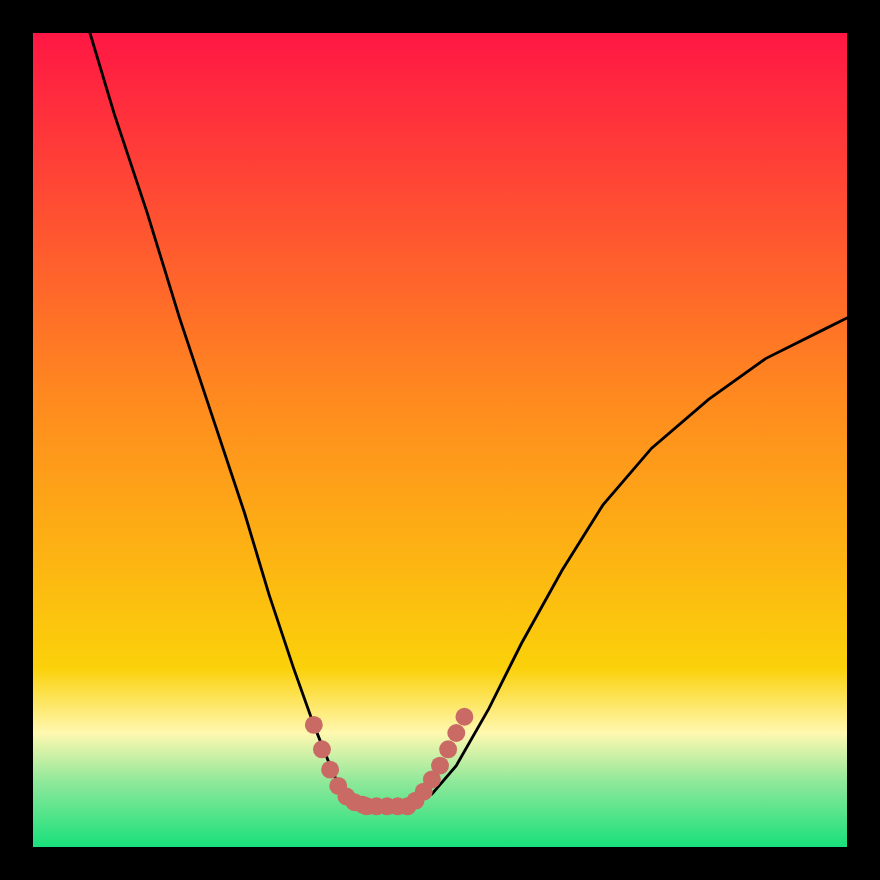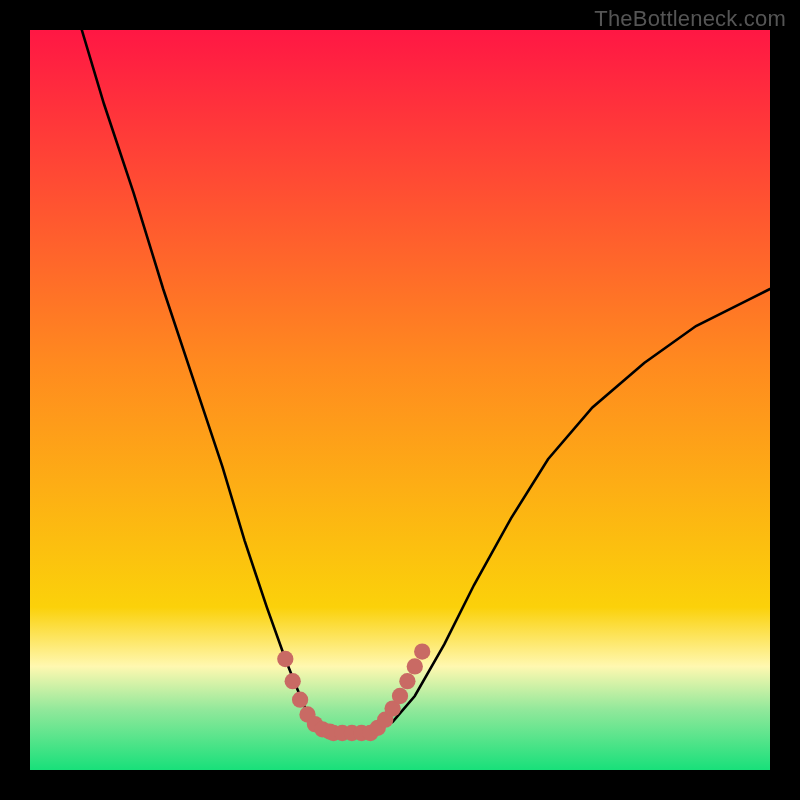--- a/index.html
+++ b/index.html
@@ -37,21 +37,20 @@
     display: block;
     width: 740px;
     height: 740px;
   }
 </style>
 </head>
 <body>
 
 <div class="frame">
 
-  <div class="watermark">TheBottleneck.com</div>
 
   <div class="plot">
     <svg viewBox="0 0 100 100" preserveAspectRatio="none">
       <defs>
         <linearGradient id="bg" x1="0" y1="0" x2="0" y2="1">
           <stop id="g0" offset="0%" stop-color="#ff1744"></stop>
           <stop id="g1" offset="45%" stop-color="#ff8a1f"></stop>
           <stop id="g2" offset="78%" stop-color="#fbd10a"></stop>
           <stop id="g3" offset="86%" stop-color="#fff8b0"></stop>
           <stop id="g4" offset="92%" stop-color="#8fe89a"></stop>

